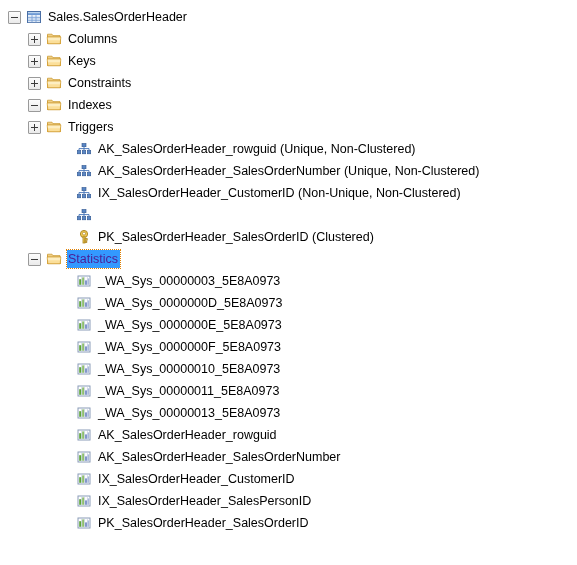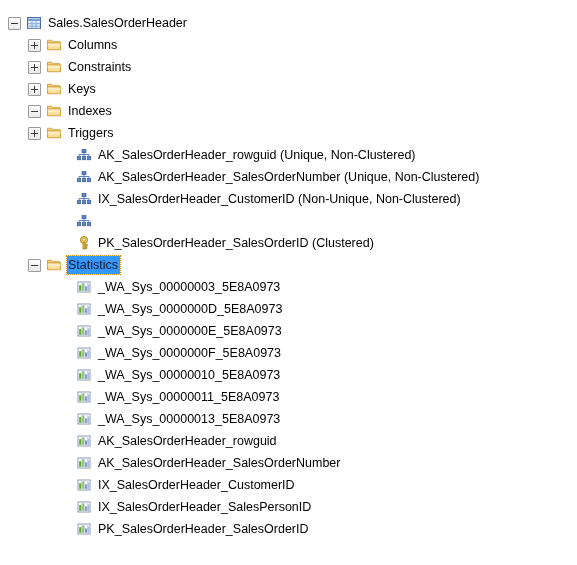--- a/index.html
+++ b/index.html
@@ -12,21 +12,21 @@
     height: 565px;
     overflow: hidden;
     font-family: "Liberation Sans", sans-serif;
     font-size: 12.5px;
     color: #000000;
     -webkit-font-smoothing: antialiased;
   }
 
   #tree {
     position: relative;
-    padding-top: 12px;
+    padding-top: 6px;
   }
 
   .node {
     display: flex;
     align-items: center;
     height: 22px;
     white-space: nowrap;
   }
 
   
@@ -73,21 +73,21 @@
   }
   .icon svg { display: block; }
 
   .label {
     line-height: 16px;
     padding: 1px 2px 1px 1px;
   }
 
   .node.selected .label {
     background: #3399ff;
-    color: #0f172a;
+    color: #4c1d95;
     outline: 1px dotted #e08000;
     outline-offset: 0px;
   }
 
   .spacer-expander {
     width: 13px;
     flex: 0 0 13px;
     margin-right: 5px;
   }
 </style>
@@ -131,34 +131,34 @@
   <div class="node lvl1">
     <span class="expander plus"></span>
     <span class="icon">
       <svg width="16" height="16" viewBox="0 0 16 16">
         <path d="M1 4 L1 13 L15 13 L15 5.5 L7.5 5.5 L6.3 4 Z" fill="#e3a93a"></path>
         <path d="M1.5 3.2 L6 3.2 L7 4.6 L14 4.6 L14 6 L1.5 6 Z" fill="#f0cf85" stroke="#c9962c" stroke-width="0.7"></path>
         <path d="M1.2 6.2 L14.8 6.2 L14.2 12.8 L1.8 12.8 Z" fill="#fbdf9a" stroke="#c9962c" stroke-width="0.7"></path>
         <path d="M1.6 6.6 L14.4 6.6 L14 9.2 L2 9.2 Z" fill="#fdeec2"></path>
       </svg>
     </span>
-    <span class="label">Constraints</span>
+    <span class="label">Keys</span>
   </div>
 
   <div class="node lvl1">
     <span class="expander plus"></span>
     <span class="icon">
       <svg width="16" height="16" viewBox="0 0 16 16">
         <path d="M1 4 L1 13 L15 13 L15 5.5 L7.5 5.5 L6.3 4 Z" fill="#e3a93a"></path>
         <path d="M1.5 3.2 L6 3.2 L7 4.6 L14 4.6 L14 6 L1.5 6 Z" fill="#f0cf85" stroke="#c9962c" stroke-width="0.7"></path>
         <path d="M1.2 6.2 L14.8 6.2 L14.2 12.8 L1.8 12.8 Z" fill="#fbdf9a" stroke="#c9962c" stroke-width="0.7"></path>
         <path d="M1.6 6.6 L14.4 6.6 L14 9.2 L2 9.2 Z" fill="#fdeec2"></path>
       </svg>
     </span>
-    <span class="label">Keys</span>
+    <span class="label">Constraints</span>
   </div>
 
   <div class="node lvl1">
     <span class="expander"></span>
     <span class="icon">
       <svg width="16" height="16" viewBox="0 0 16 16">
         <path d="M1 4 L1 13 L15 13 L15 5.5 L7.5 5.5 L6.3 4 Z" fill="#e3a93a"></path>
         <path d="M1.5 3.2 L6 3.2 L7 4.6 L14 4.6 L14 6 L1.5 6 Z" fill="#f0cf85" stroke="#c9962c" stroke-width="0.7"></path>
         <path d="M1.2 6.2 L14.8 6.2 L14.2 12.8 L1.8 12.8 Z" fill="#fbdf9a" stroke="#c9962c" stroke-width="0.7"></path>
         <path d="M1.6 6.6 L14.4 6.6 L14 9.2 L2 9.2 Z" fill="#fdeec2"></path>

